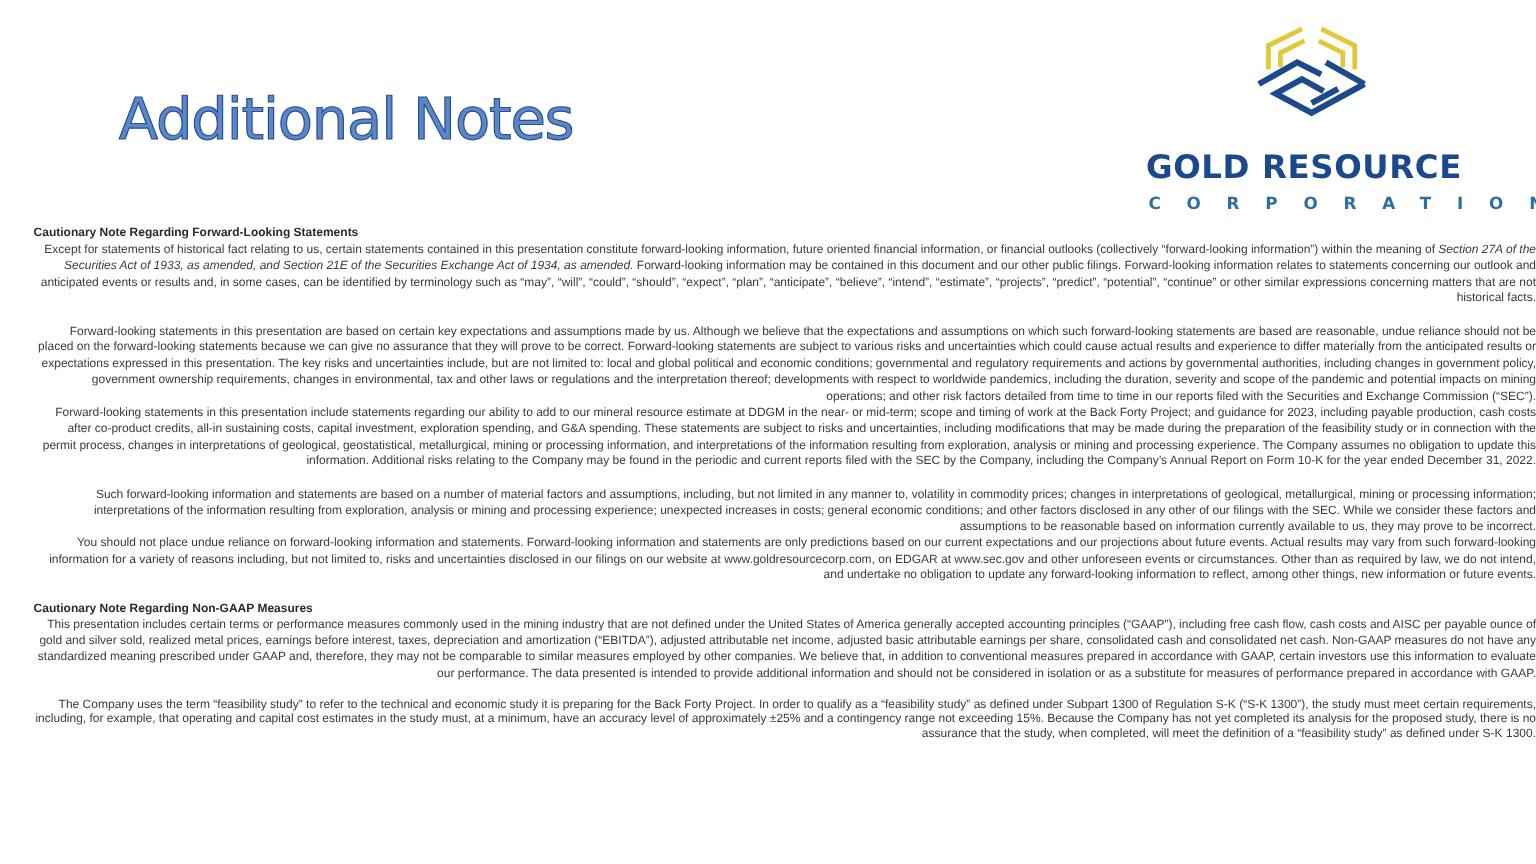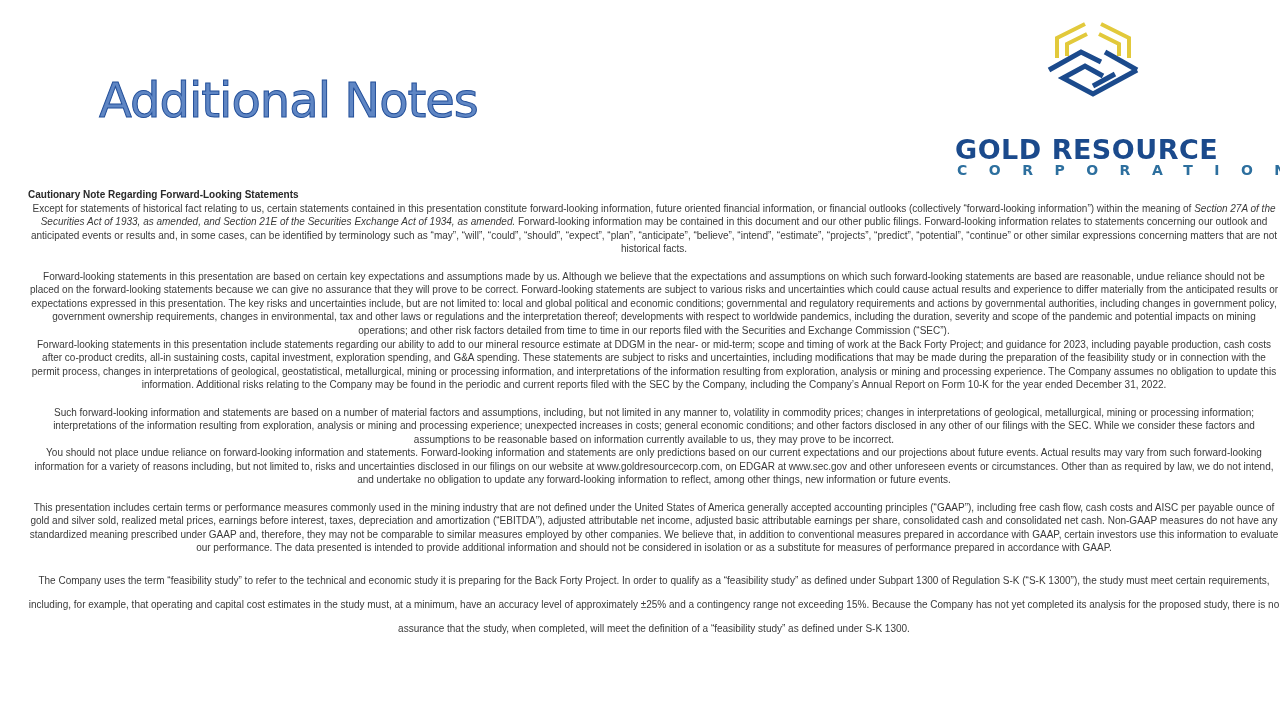--- a/index.html
+++ b/index.html
@@ -39,21 +39,21 @@
     .logo-mark {
       position: absolute;
       left: 90px;
       top: 0;
       width: 96px;
       height: 80px;
     }
     .logo-name {
       position: absolute;
       left: 0;
-      top: 116px;
+      top: 106px;
       font-family: "DejaVu Sans", sans-serif;
       font-weight: bold;
       font-size: 27px;
       color: #1b4a8c;
       letter-spacing: 0.5px;
       white-space: nowrap;
     }
     .logo-sub {
       position: absolute;
       left: 2px;
@@ -74,33 +74,33 @@
       line-height: 13.6px;
       color: #3a3a3a;
     }
     .section-heading {
       font-weight: bold;
       color: #2a2a2a;
       margin: 0;
     }
     .para {
       margin: 0;
-      text-align: center;
+      text-align: right;
     }
     .gap {
       height: 13.6px;
     }
     .italic {
       font-style: italic;
     }
     .link {
       color: #3a3a3a;
     }
     .feas {
-      line-height: 24px;
+      line-height: 12px;
     }
   </style>
 </head>
 <body>
 
 <h1 class="slide-title">Additional Notes</h1>
 
 <div class="logo">
   <svg class="logo-mark" viewBox="0 0 96 80">
 
@@ -130,20 +130,21 @@
     <p class="para">Forward-looking statements in this presentation are based on certain key expectations and assumptions made by us. Although we believe that the expectations and assumptions on which such forward-looking statements are based are reasonable, undue reliance should not be placed on the forward-looking statements because we can give no assurance that they will prove to be correct. Forward-looking statements are subject to various risks and uncertainties which could cause actual results and experience to differ materially from the anticipated results or expectations expressed in this presentation. The key risks and uncertainties include, but are not limited to: local and global political and economic conditions; governmental and regulatory requirements and actions by governmental authorities, including changes in government policy, government ownership requirements, changes in environmental, tax and other laws or regulations and the interpretation thereof; developments with respect to worldwide pandemics, including the duration, severity and scope of the pandemic and potential impacts on mining operations; and other risk factors detailed from time to time in our reports filed with the Securities and Exchange Commission (“SEC”).</p>
     <p class="para">Forward-looking statements in this presentation include statements regarding our ability to add to our mineral resource estimate at DDGM in the near- or mid-term; scope and timing of work at the Back Forty Project; and guidance for 2023, including payable production, cash costs after co-product credits, all-in sustaining costs, capital investment, exploration spending, and G&amp;A spending.  These statements are subject to risks and uncertainties, including modifications that may be made during the preparation of the feasibility study or in connection with the permit process, changes in interpretations of geological, geostatistical, metallurgical, mining or processing information, and interpretations of the information resulting from exploration, analysis or mining and processing experience. The Company assumes no obligation to update this information. Additional risks relating to the Company may be found in the periodic and current reports filed with the SEC by the Company, including the Company’s Annual Report on Form 10-K for the year ended December 31, 2022.</p>
     <div class="gap"></div>
     <p class="para">Such forward-looking information and statements are based on a number of material factors and assumptions, including, but not limited in any manner to, volatility in commodity prices; changes in interpretations of geological, metallurgical, mining or processing information; interpretations of the information resulting from exploration, analysis or mining and processing experience; unexpected increases in costs; general economic conditions; and other factors disclosed in any other of our filings with the SEC. While we consider these factors and assumptions to be reasonable based on information currently available to us, they may prove to be incorrect.</p>
     <p class="para"><span>You should not place undue reliance on forward-looking information and statements. Forward-looking information and statements are only predictions based on our current expectations and our projections about future events. Actual results may vary from such forward-looking information for a variety of reasons including, but not limited to, risks and uncertainties disclosed in our filings on our website at </span><span class="link">www.goldresourcecorp.com, </span><span> on EDGAR at </span><span class="link">www.sec.gov </span><span>and other unforeseen events or circumstances. Other than as required by law, we do not intend, and undertake no obligation to update any forward-looking information to reflect, among other things, new information or future events.</span></p>
   </div>
 
   <div class="gap"></div>
 
   <div>
+    <p class="section-heading">Cautionary Note Regarding Non-GAAP Measures</p>
     <p class="para">This presentation includes certain terms or performance measures commonly used in the mining industry that are not defined under the United States of America generally accepted accounting principles (“GAAP”), including free cash flow, cash costs and AISC per payable ounce of gold and silver sold, realized metal prices, earnings before interest, taxes, depreciation and amortization (“EBITDA”), adjusted attributable net income, adjusted basic attributable earnings per share, consolidated cash and consolidated net cash. Non-GAAP measures do not have any standardized meaning prescribed under GAAP and, therefore, they may not be comparable to similar measures employed by other companies. We believe that, in addition to conventional measures prepared in accordance with GAAP, certain investors use this information to evaluate our performance. The data presented is intended to provide additional information and should not be considered in isolation or as a substitute for measures of performance prepared in accordance with GAAP.</p>
   </div>
 
   <div class="gap"></div>
 
   <div>
     <p class="para feas">The Company uses the term “feasibility study” to refer to the technical and economic study it is preparing for the Back Forty Project.  In order to qualify as a “feasibility study” as defined under Subpart 1300 of Regulation S-K (“S-K 1300”), the study must meet certain requirements, including, for example, that operating and capital cost estimates in the study must, at a minimum, have an accuracy level of approximately ±25% and a contingency range not exceeding 15%.  Because the Company has not yet completed its analysis for the proposed study, there is no assurance that the study, when completed, will meet the definition of a “feasibility study” as defined under S-K 1300.</p>
   </div>
 </div>
 

